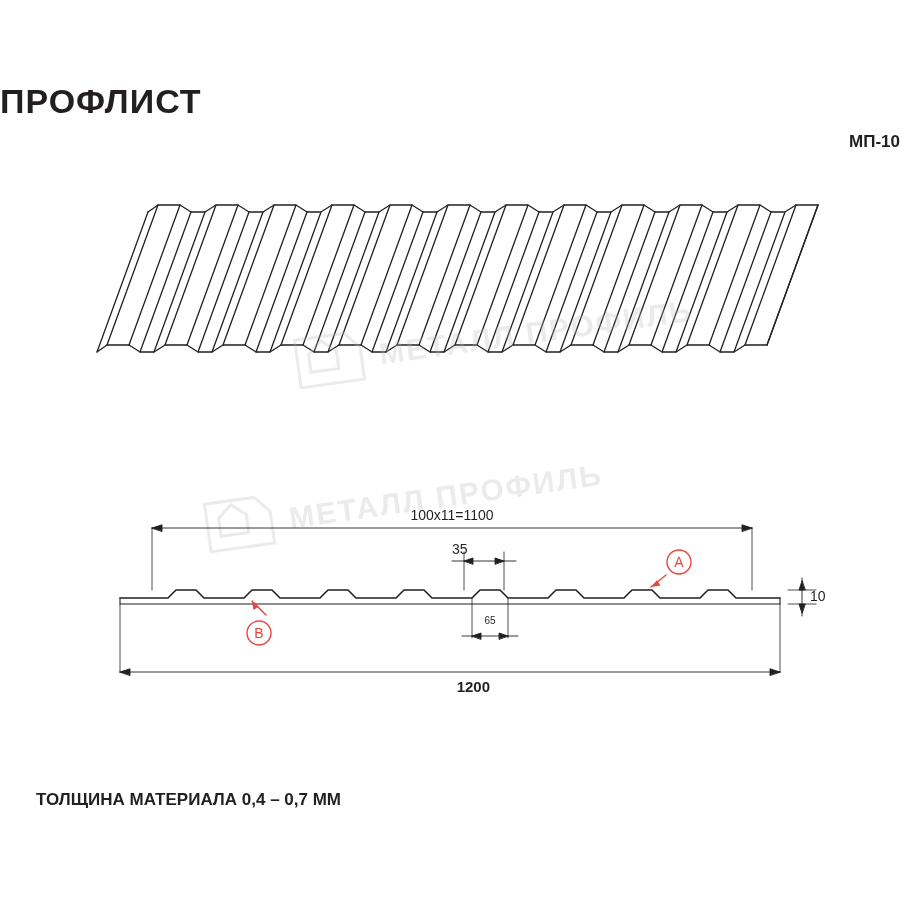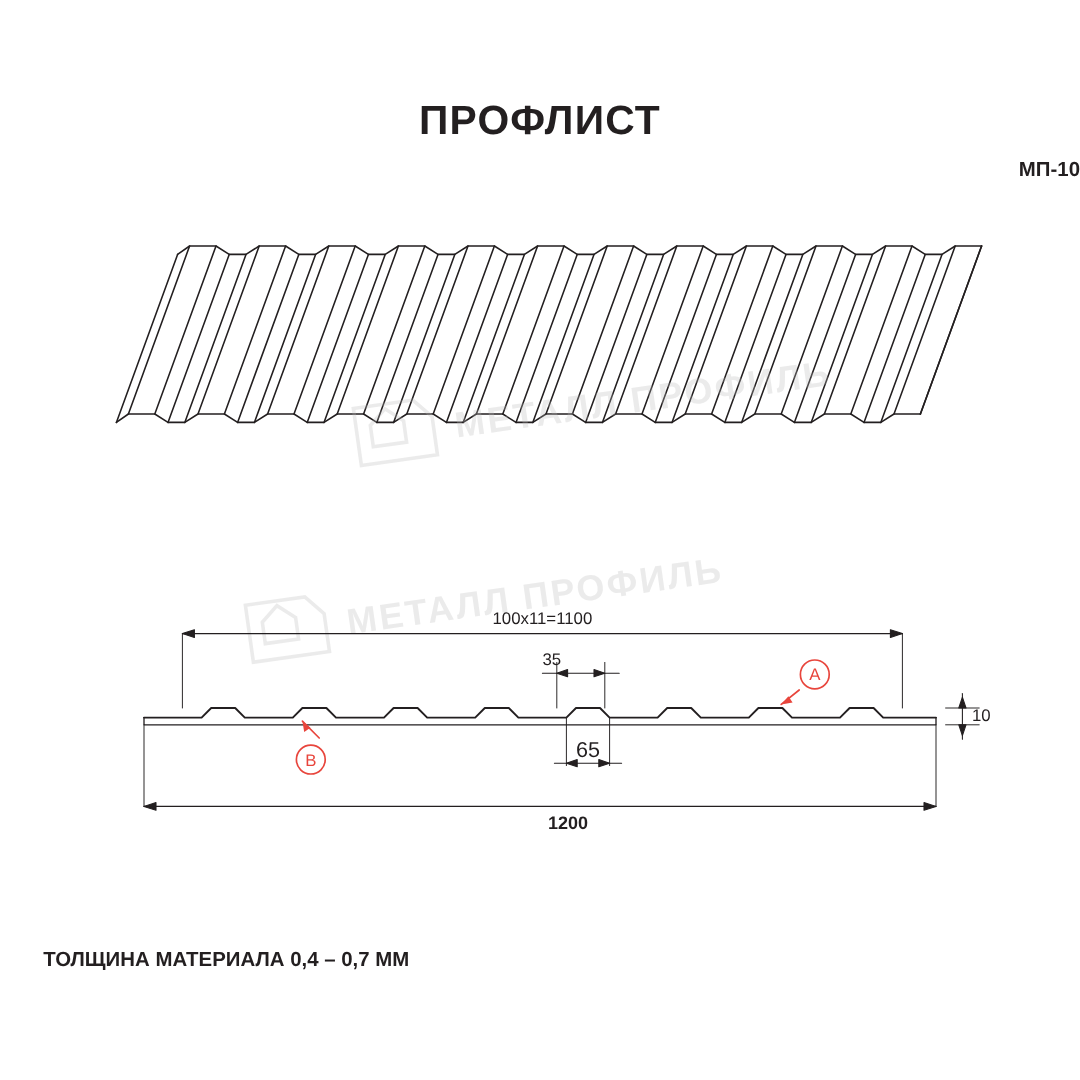--- a/index.html
+++ b/index.html
@@ -17,21 +17,20 @@
   }
   .page {
     position: absolute;
     inset: 0;
   }
   .title {
     position: absolute;
     top: 82px;
     left: 0;
     width: 900px;
-    text-align: center;
     font-size: 34px;
     font-weight: bold;
     letter-spacing: 1px;
     color: #231f20;
   }
   .subtitle {
     position: absolute;
     top: 132px;
     left: 0;
     width: 900px;
@@ -263,21 +262,21 @@
       <circle cx="679" cy="562" r="12" fill="#ffffff" stroke="#e8453c" stroke-width="1.4"></circle>
       <circle cx="259" cy="633" r="12" fill="#ffffff" stroke="#e8453c" stroke-width="1.4"></circle>
     </g>
   </svg>
 
   <div style="position:absolute; left:0; top:0; width:900px; height:900px;">
     <div style="position:absolute; left:404px; top:507px; width:96px; text-align:center; font-size:14px;">100x11=1100</div>
 
     <div style="position:absolute; left:452px; top:541px; width:64px; text-align:left; font-size:14px;">35</div>
 
-    <div style="position:absolute; left:462px; top:615px; width:56px; text-align:center; font-size:18px;">65</div>
+    <div style="position:absolute; left:462px; top:615px; width:56px; text-align:center; font-size:10px;">65</div>
 
     <div style="position:absolute; left:410px; top:678px; width:80px; text-align:right; font-size:15px; font-weight:bold;">1200</div>
 
     <div style="position:absolute; left:810px; top:588px; font-size:14px;">10</div>
 
     <div style="position:absolute; left:667px; top:554px; width:24px; text-align:center; font-size:14px; color:#e8453c;">A</div>
 
     <div style="position:absolute; left:247px; top:625px; width:24px; text-align:center; font-size:14px; color:#e8453c;">B</div>
   </div>
 

